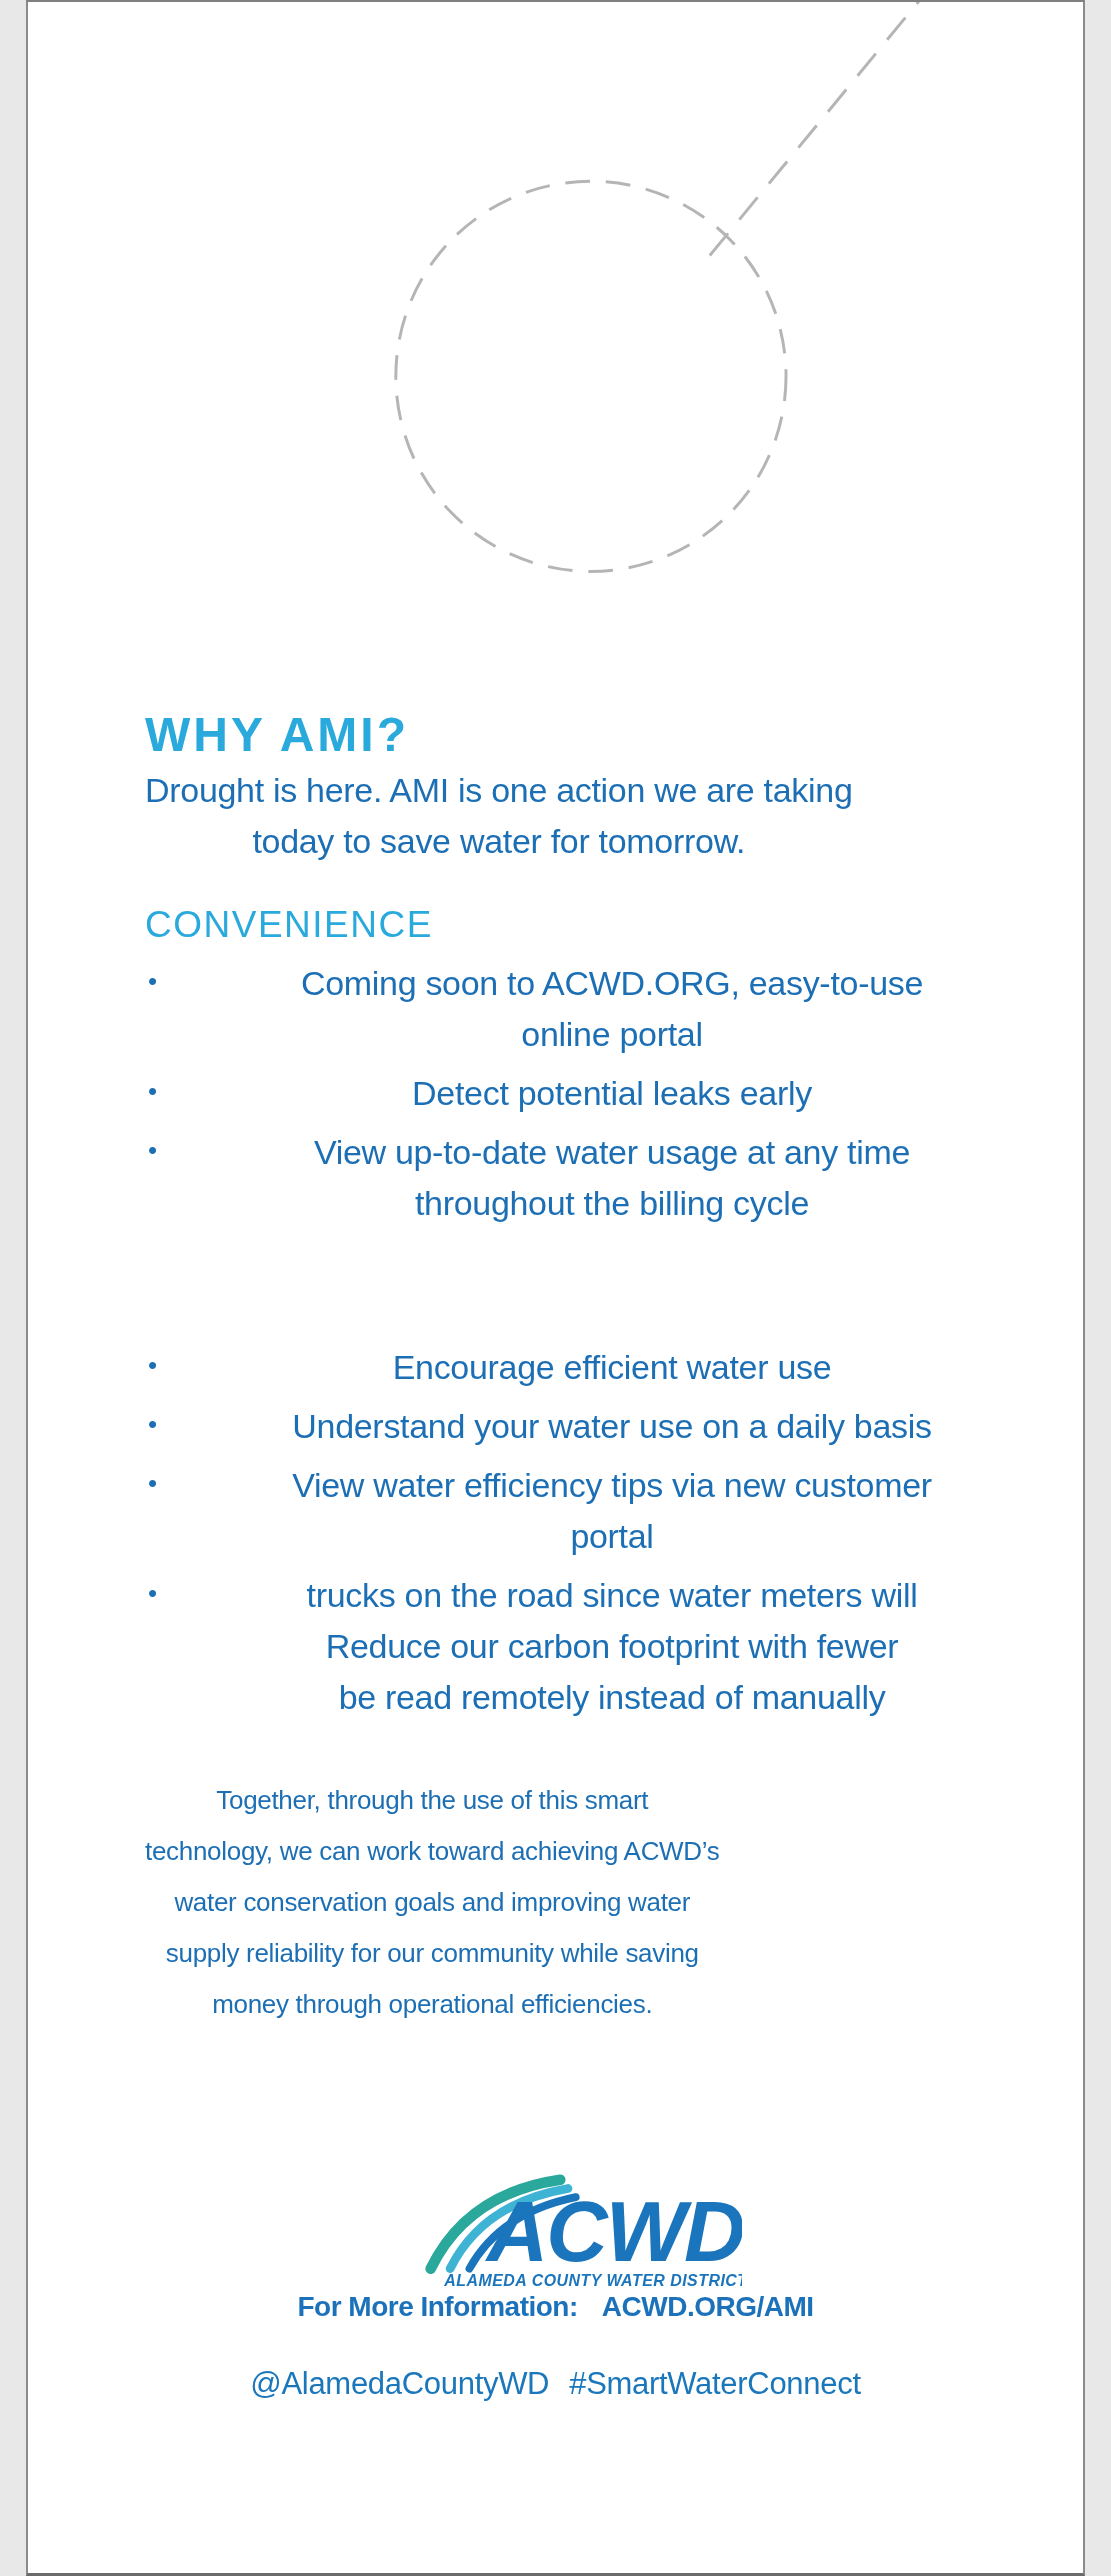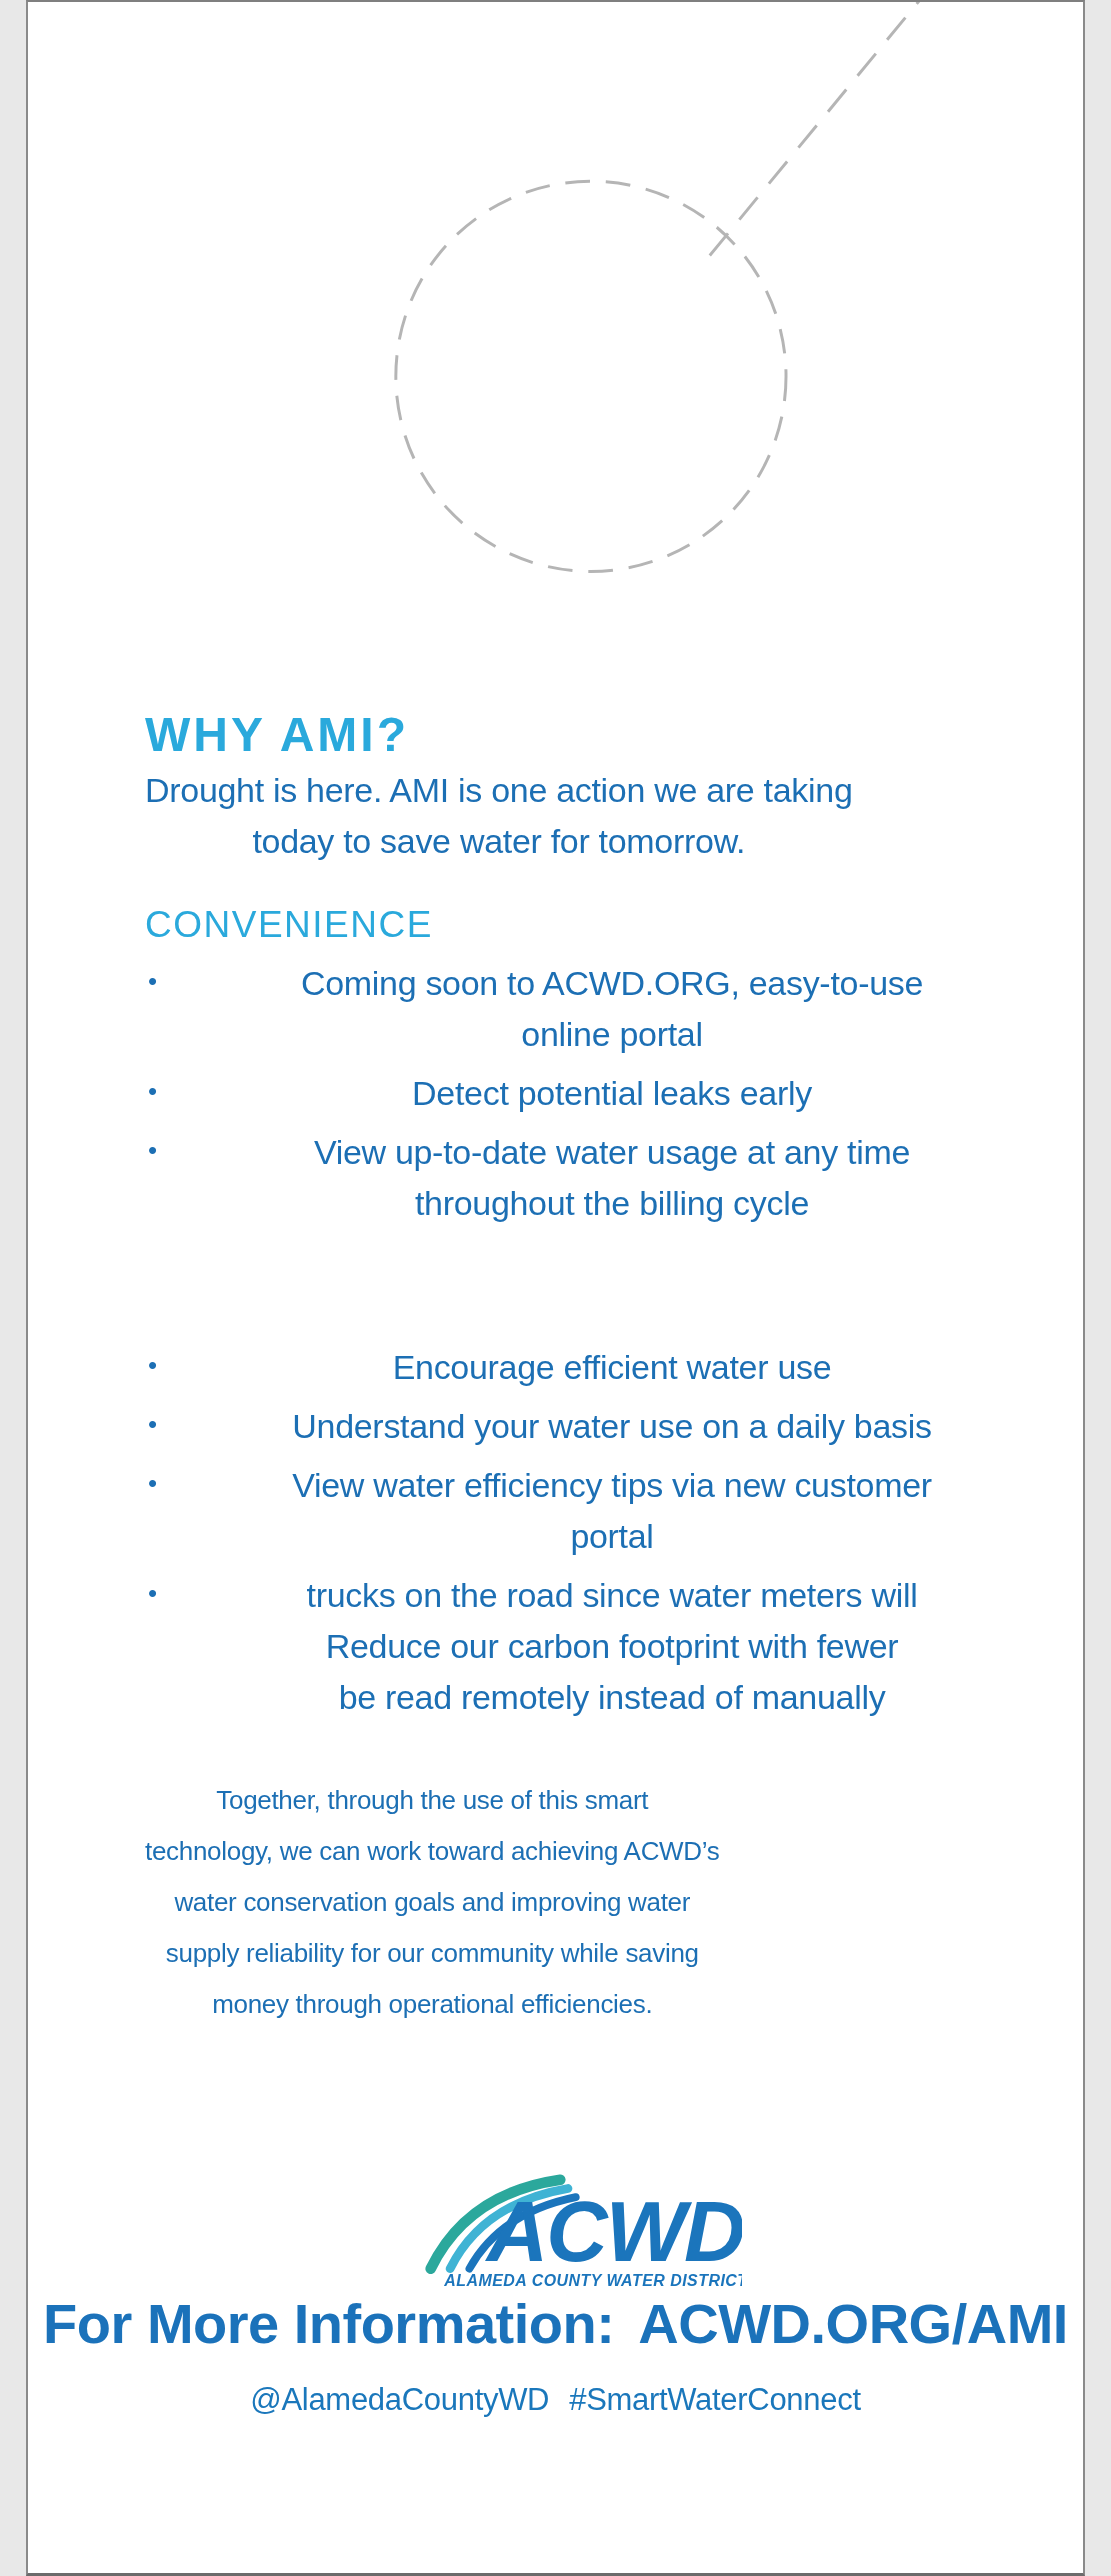--- a/index.html
+++ b/index.html
@@ -52,26 +52,26 @@
     font-size:26px;line-height:51px;letter-spacing:-0.3px;
   }
   .line{white-space:nowrap;}
   .logo{
     position:absolute;left:395px;top:2166px;
     width:319px;height:125px;
   }
   .info-line{
     position:absolute;left:0;top:2289px;width:100%;
     display:flex;justify-content:center;gap:24px;
-    font-size:56px;font-weight:700;color:#1b72ba;letter-spacing:-0.5px;
+    font-size:28px;font-weight:700;color:#1b72ba;letter-spacing:-0.5px;
   }
   .social-line{
     position:absolute;left:0;top:2364px;width:100%;
     display:flex;justify-content:center;gap:20px;
-    font-size:31px;color:#1a77bb;letter-spacing:-0.3px;margin-top:16px;
+    font-size:31px;color:#1a77bb;letter-spacing:-0.3px;
   }
 </style>
 </head>
 <body>
 
 <div class="page">
 
   <svg class="decor-svg" width="1112" height="614" viewBox="0 0 1122 620">
     <circle cx="568" cy="378" r="197" fill="none" stroke="#b5b5b5" stroke-width="3" stroke-dasharray="25 16"></circle>
     <path d="M 688 256 L 910 -14" fill="none" stroke="#b5b5b5" stroke-width="3" stroke-dasharray="29 18"></path>

